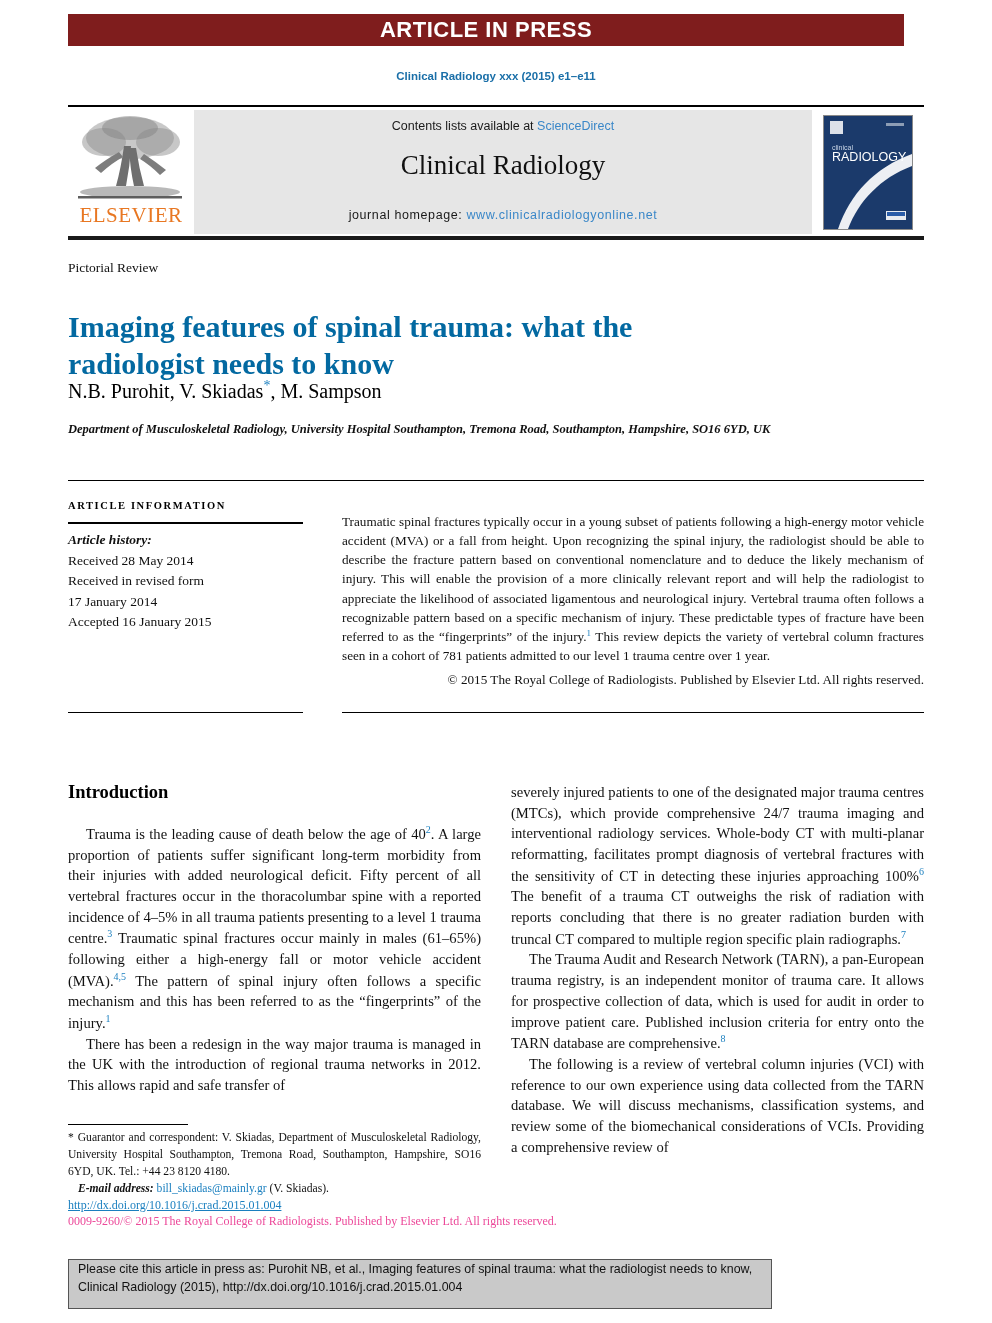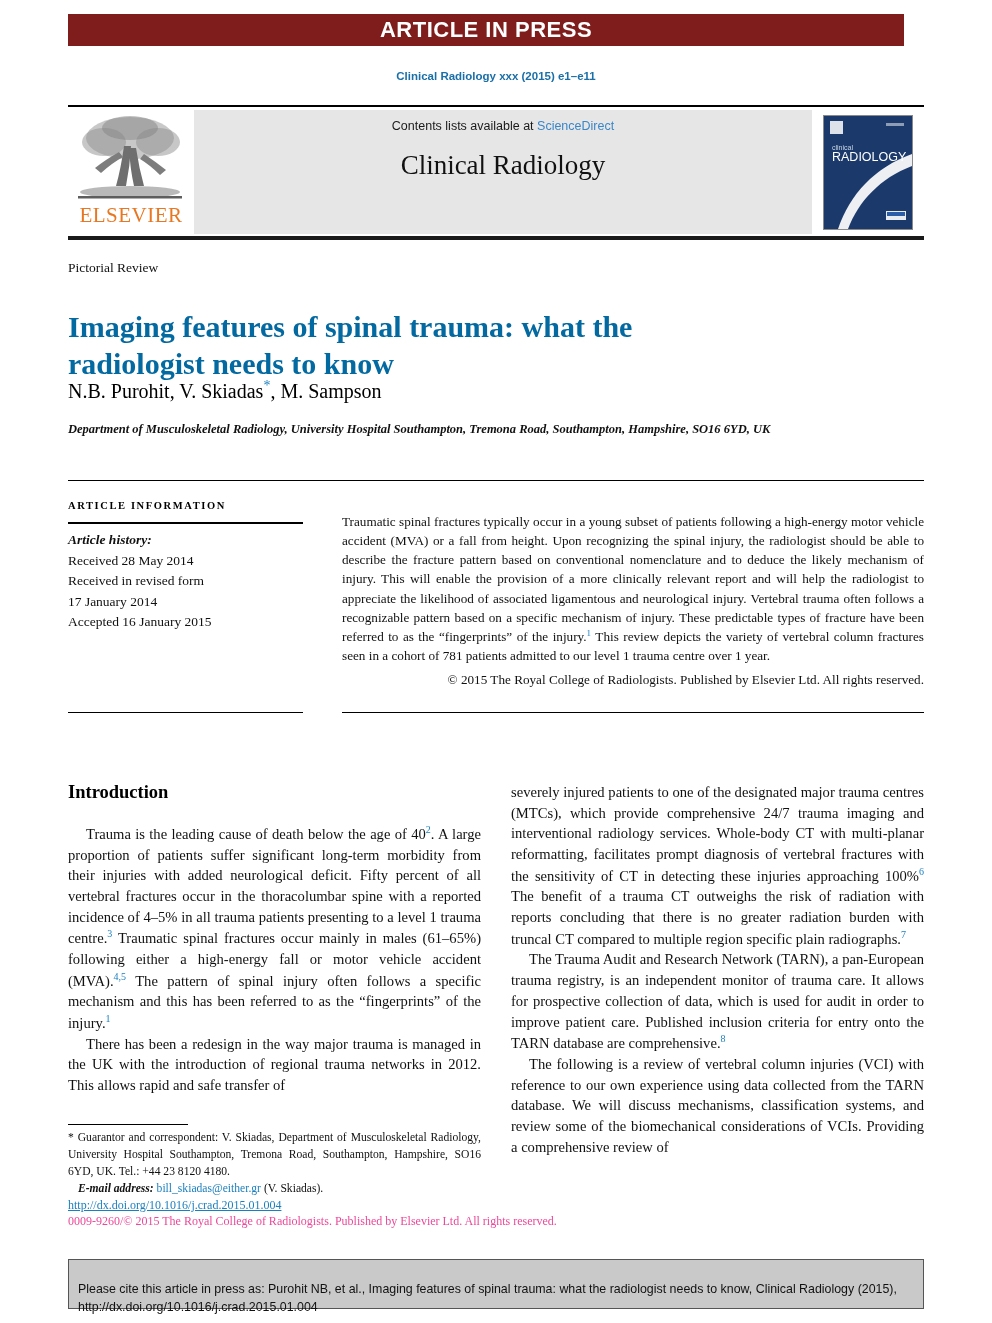--- a/index.html
+++ b/index.html
@@ -383,26 +383,26 @@
     font-family: "Liberation Serif", serif;
     font-size: 12px;
     color: #ec4899;
   }
 
   
   .cite-box {
     position: absolute;
     left: 68px;
     top: 1259px;
-    width: 856px;
+    width: 704px;
     height: 50px;
     background: #c9c9c9;
     border: 1px solid #555;
     box-sizing: border-box;
-    padding: 21px 9px 0 9px;
+    padding: 1px 9px 0 9px;
     font-family: "Liberation Sans", sans-serif;
     font-size: 12.4px;
     line-height: 1.42;
     color: #111;
   }
 </style>
 </head>
 <body>
 
 <div class="page">
@@ -432,20 +432,23 @@
           </g>
         </svg>
         <div class="elsevier-word">ELSEVIER</div>
       </div>
 
       <div class="contents-box">
         <div class="contents-line">
           <span>Contents lists available at </span><span class="sd-link">ScienceDirect</span>
         </div>
         <div class="journal-name">Clinical Radiology</div>
+        <div class="homepage-line">
+          <span>journal homepage: </span><span class="hp-link">www.clinicalradiologyonline.net</span>
+        </div>
       </div>
 
       <div class="cover-box">
         <div class="cover-thumb">
           <svg viewBox="0 0 88 113" width="88" height="113">
             <rect x="0" y="0" width="88" height="113" fill="#1b3a6b"></rect>
             <path d="M88 38 C 50 52, 26 78, 14 113 L88 113 Z" fill="#ffffff" opacity="0.92"></path>
             <path d="M88 50 C 56 62, 34 86, 24 113 L88 113 Z" fill="#1b3a6b"></path>
             <rect x="6" y="5" width="13" height="13" fill="#ffffff" opacity="0.85"></rect>
             <rect x="62" y="7" width="18" height="3" fill="#ffffff" opacity="0.5"></rect>
@@ -506,21 +509,21 @@
         <p class="body-par"><span>The Trauma Audit and Research Network (TARN), a pan-European trauma registry, is an independent monitor of trauma care. It allows for prospective collection of data, which is used for audit in order to improve patient care. Published inclusion criteria for entry onto the TARN database are comprehensive.</span><sup class="cite">8</sup></p>
         <p class="body-par"><span>The following is a review of vertebral column injuries (VCI) with reference to our own experience using data collected from the TARN database. We will discuss mechanisms, classification systems, and review some of the biomechanical considerations of VCIs. Providing a comprehensive review of</span></p>
       </div>
   </div>
 
   <div class="foot-rule"></div>
   <div class="footnote">
     <div>* Guarantor and correspondent: V. Skiadas, Department of Musculoskeletal Radiology, University Hospital Southampton, Tremona Road, Southampton, Hampshire, SO16 6YD, UK. Tel.: +44 23 8120 4180.</div>
     <div class="fn-indent">
       <span class="email-label">E-mail address:</span>
-      <span class="email-link">bill_skiadas@either.gr</span>
+      <span class="email-link">bill_skiadas@mainly.gr</span>
       <span>(V. Skiadas).</span>
     </div>
   </div>
 
   <div class="doi-line">http://dx.doi.org/10.1016/j.crad.2015.01.004</div>
   <div class="issn-line">0009-9260/© 2015 The Royal College of Radiologists. Published by Elsevier Ltd. All rights reserved.</div>
 
   <div class="cite-box">Please cite this article in press as: Purohit NB, et al., Imaging features of spinal trauma: what the radiologist needs to know, Clinical Radiology (2015), http://dx.doi.org/10.1016/j.crad.2015.01.004</div>
 
 </div>

